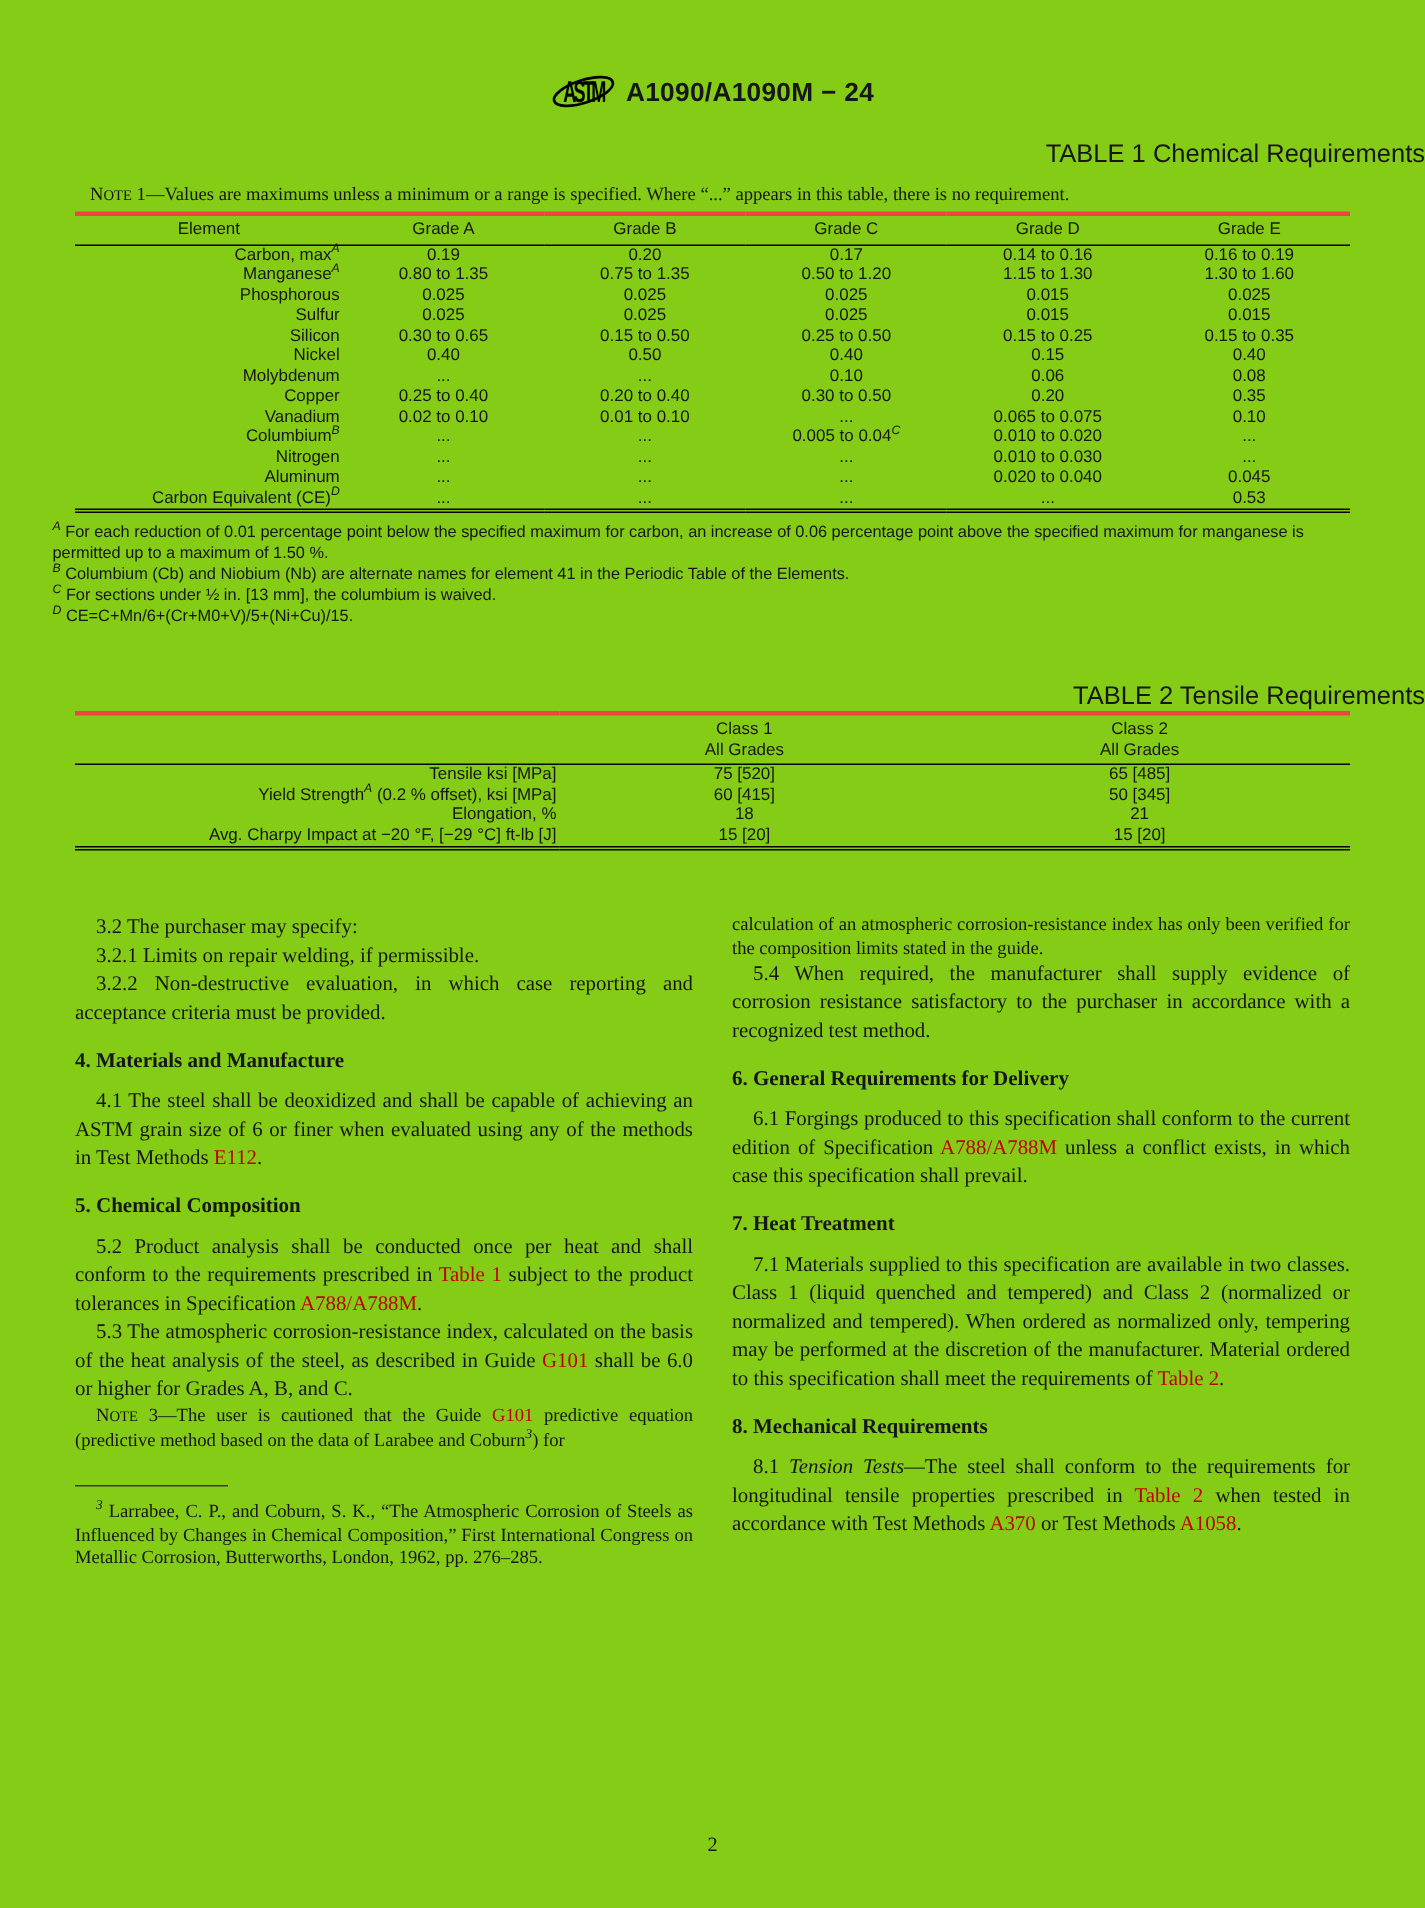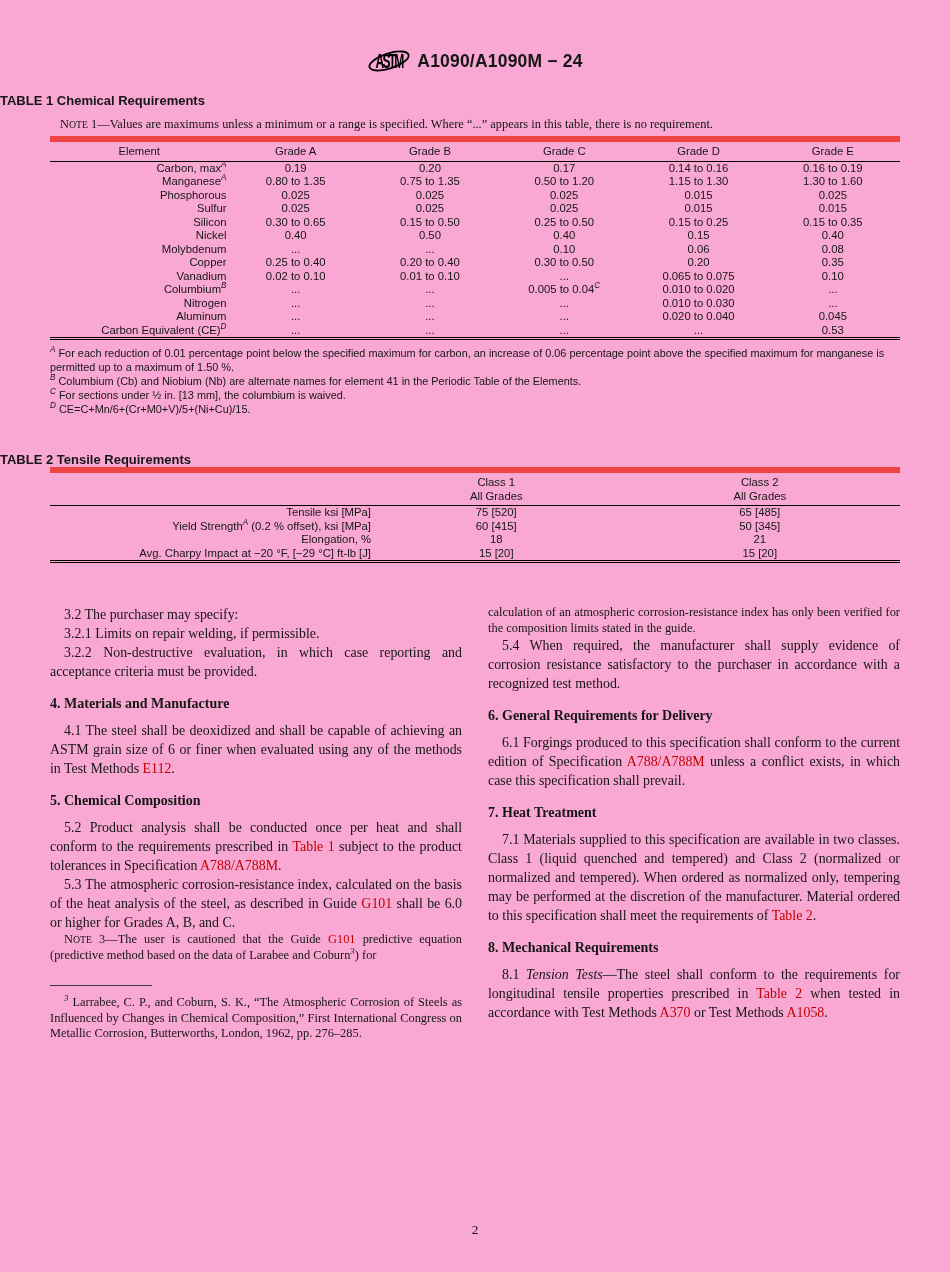--- a/index.html
+++ b/index.html
@@ -1,36 +1,36 @@
 <!DOCTYPE html>
 <html><head>
 <meta charset="utf-8">
 <style>
   html,body{margin:0;padding:0;background:#e8e8e8;}
-  .page{position:relative;width:950px;height:1272px;margin:0 auto;background:#f9a8d4;
+  .page{position:relative;width:950px;height:1272px;margin:0 auto;background:#84cc16;
         font-family:"Liberation Serif",serif;color:#161616;overflow:hidden;}
   
   .doc-header{display:flex;justify-content:center;align-items:center;gap:6px;padding-top:44px;}
   .doc-code{font-family:"Liberation Sans",sans-serif;font-weight:bold;font-size:17.5px;letter-spacing:.2px;}
   
-  .t-title{text-align:left;font-family:"Liberation Sans",sans-serif;font-weight:bold;font-size:13px;margin-top:15px;}
+  .t-title{text-align:right;font-family:"Liberation Sans",sans-serif;font-weight:normal;font-size:17px;margin-top:15px;}
   .t2-title{margin-top:36px;}
   .t1-note{font-size:12.4px;margin:9px 50px 4px;text-indent:10px;}
   .sc{font-size:79%;}
   
   table.data{width:850px;margin:0 50px;border-collapse:collapse;table-layout:fixed;
              font-family:"Liberation Sans",sans-serif;font-size:11.3px;line-height:13.5px;
-             border-top:6px solid #ef4444;border-bottom:3px double #000;}
+             border-top:3px solid #ef4444;border-bottom:3px double #000;}
   table.data thead th{font-weight:normal;padding:3px 2px 2px;border-bottom:1px solid #000;text-align:center;}
   table.data td{padding:0 2px;}
   table.data td.el{text-align:right;}
   table.data td.val{text-align:center;}
   .sup{vertical-align:super;font-size:72%;font-style:italic;line-height:0;}
   
-  .fnotes{margin:6px 50px 0;font-family:"Liberation Sans",sans-serif;font-size:10.9px;line-height:14px;}
+  .fnotes{margin:6px 35px 0;font-family:"Liberation Sans",sans-serif;font-size:10.9px;line-height:14px;}
   .fsup{font-style:italic;vertical-align:super;font-size:8.2px;margin-right:3px;line-height:0;}
   
   .cols{display:flex;gap:26px;margin:42px 50px 0;text-align:justify;font-size:13.9px;line-height:19px;}
   .col{width:412px;}
   .col p{margin:0;text-indent:14px;}
   .col h3{font-size:14px;font-weight:bold;margin:13px 0 8px;text-align:left;}
   .small{font-size:12.4px;line-height:15.6px;}
   .note3{margin-top:9px;}
   .fn-rule{width:102px;border:none;border-top:1.6px solid #3a3a3a;margin:22px 0 9px;}
   .fn-text{text-indent:14px;}

